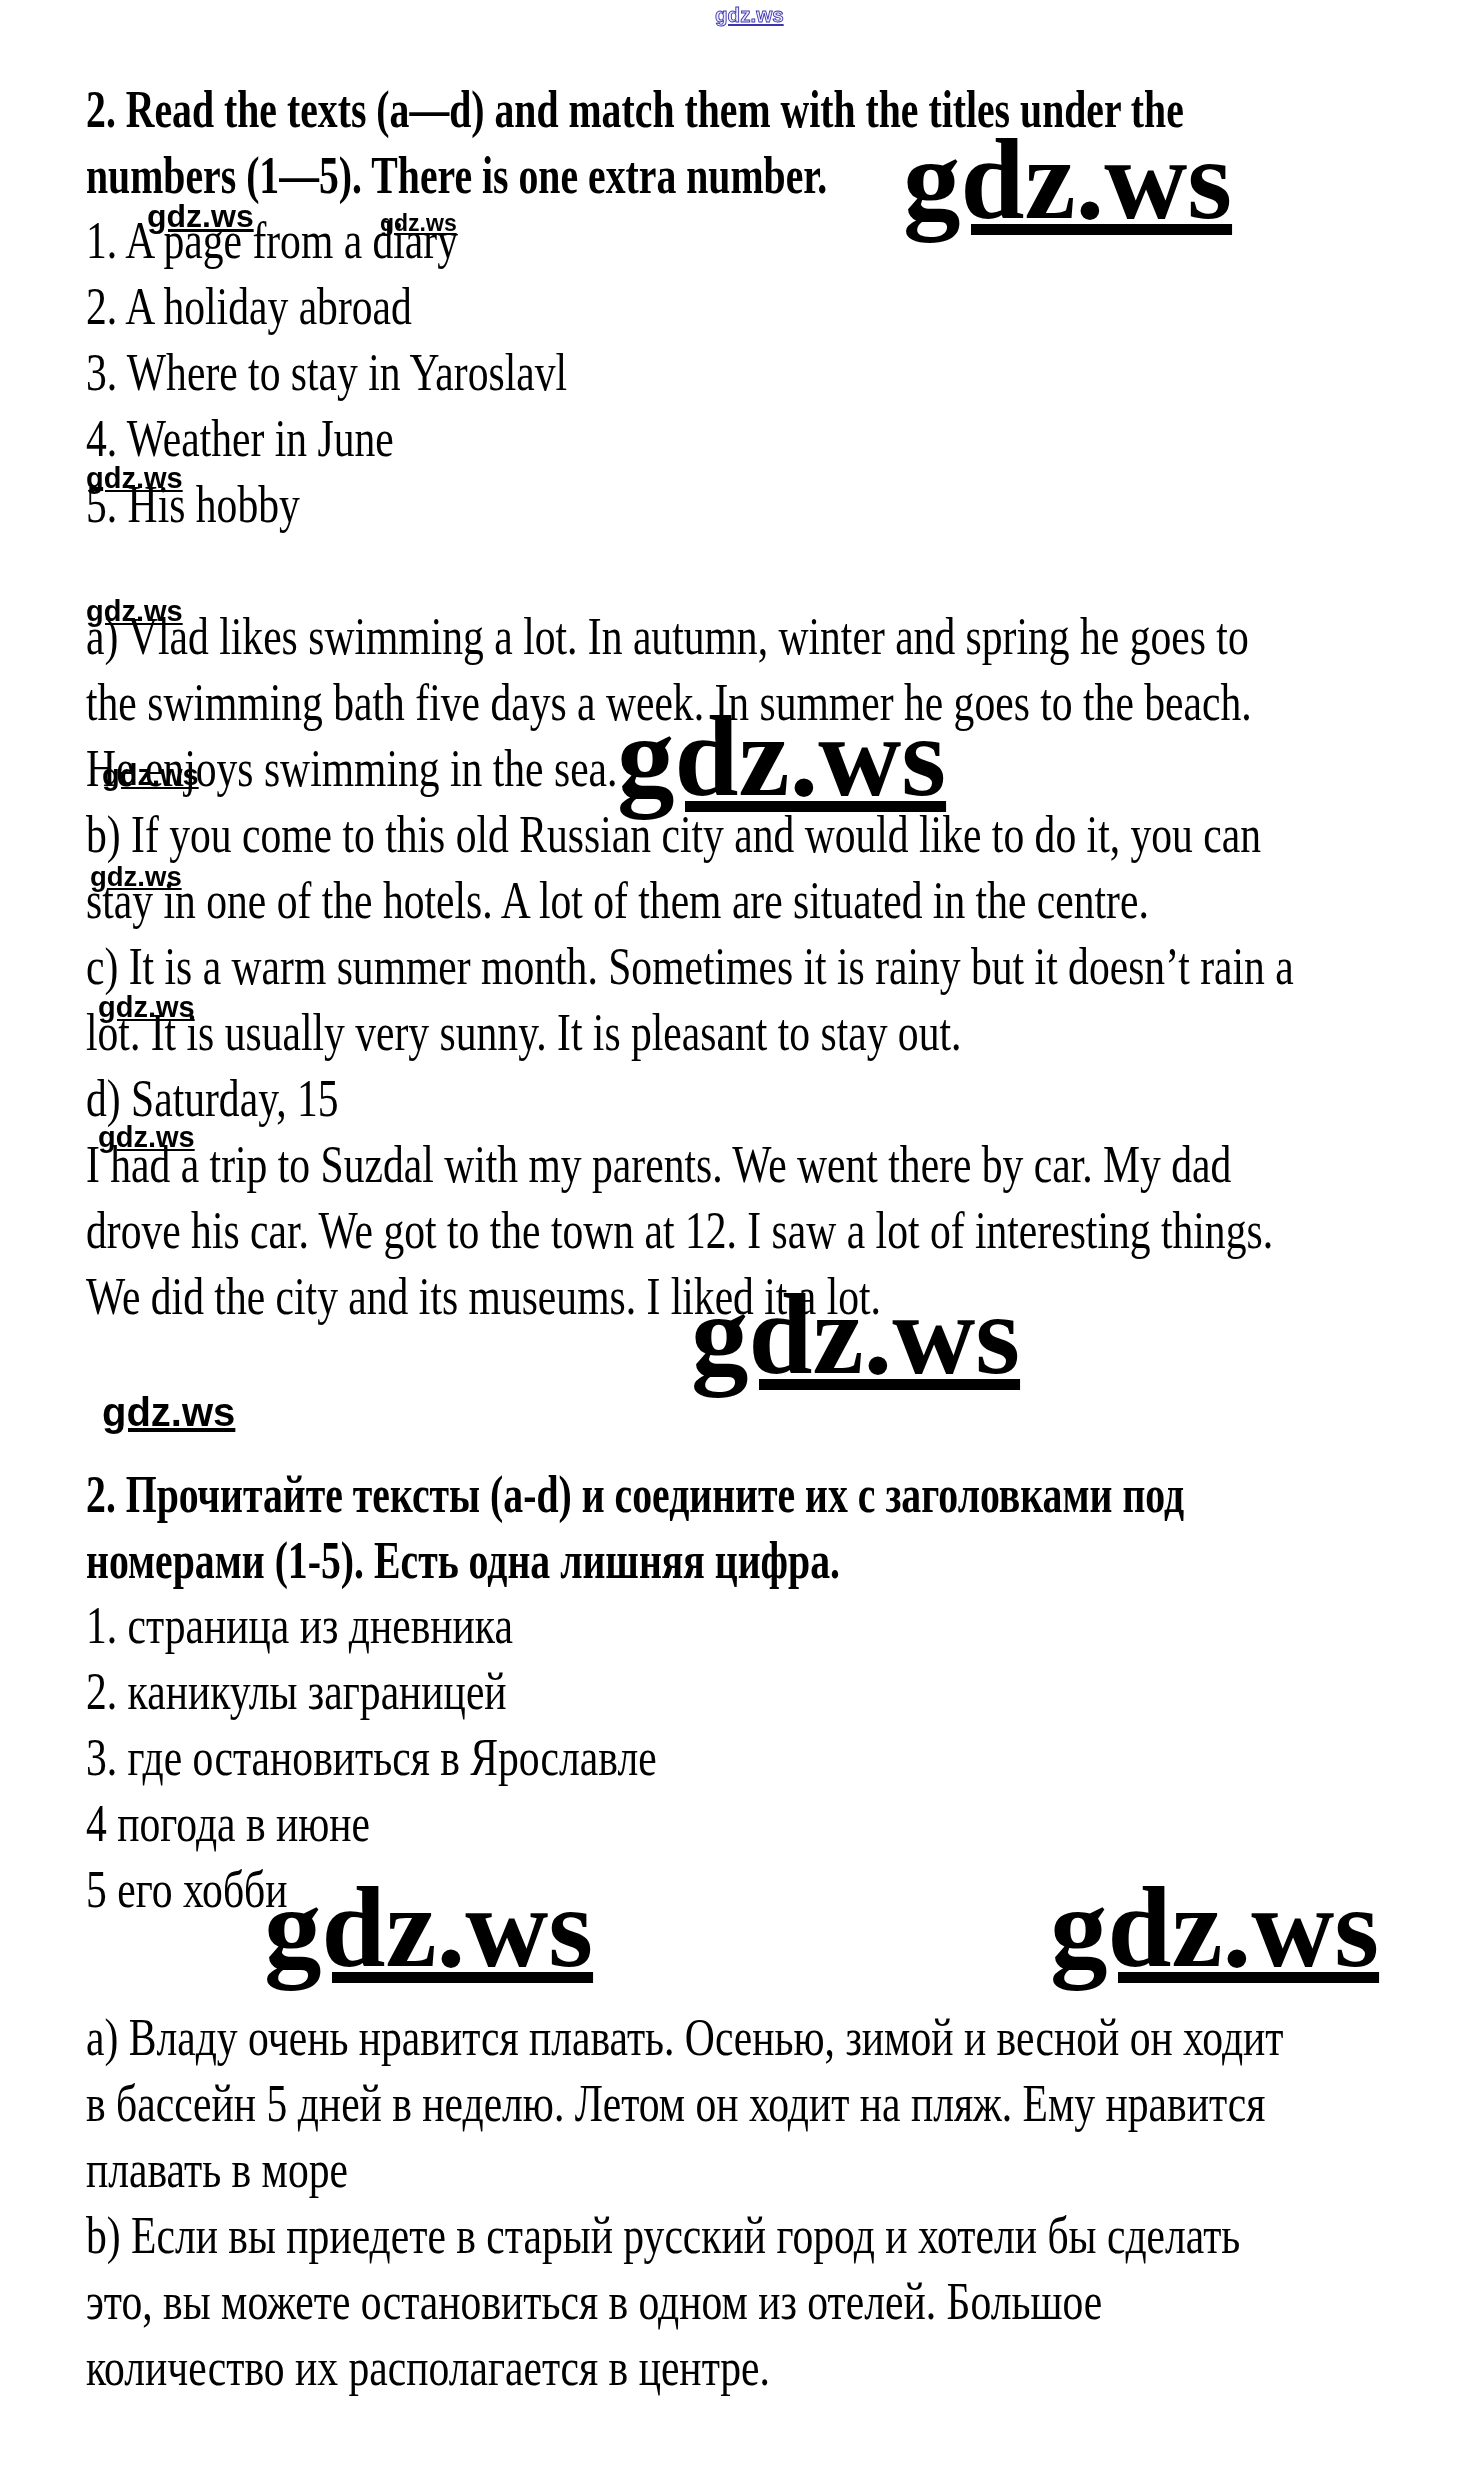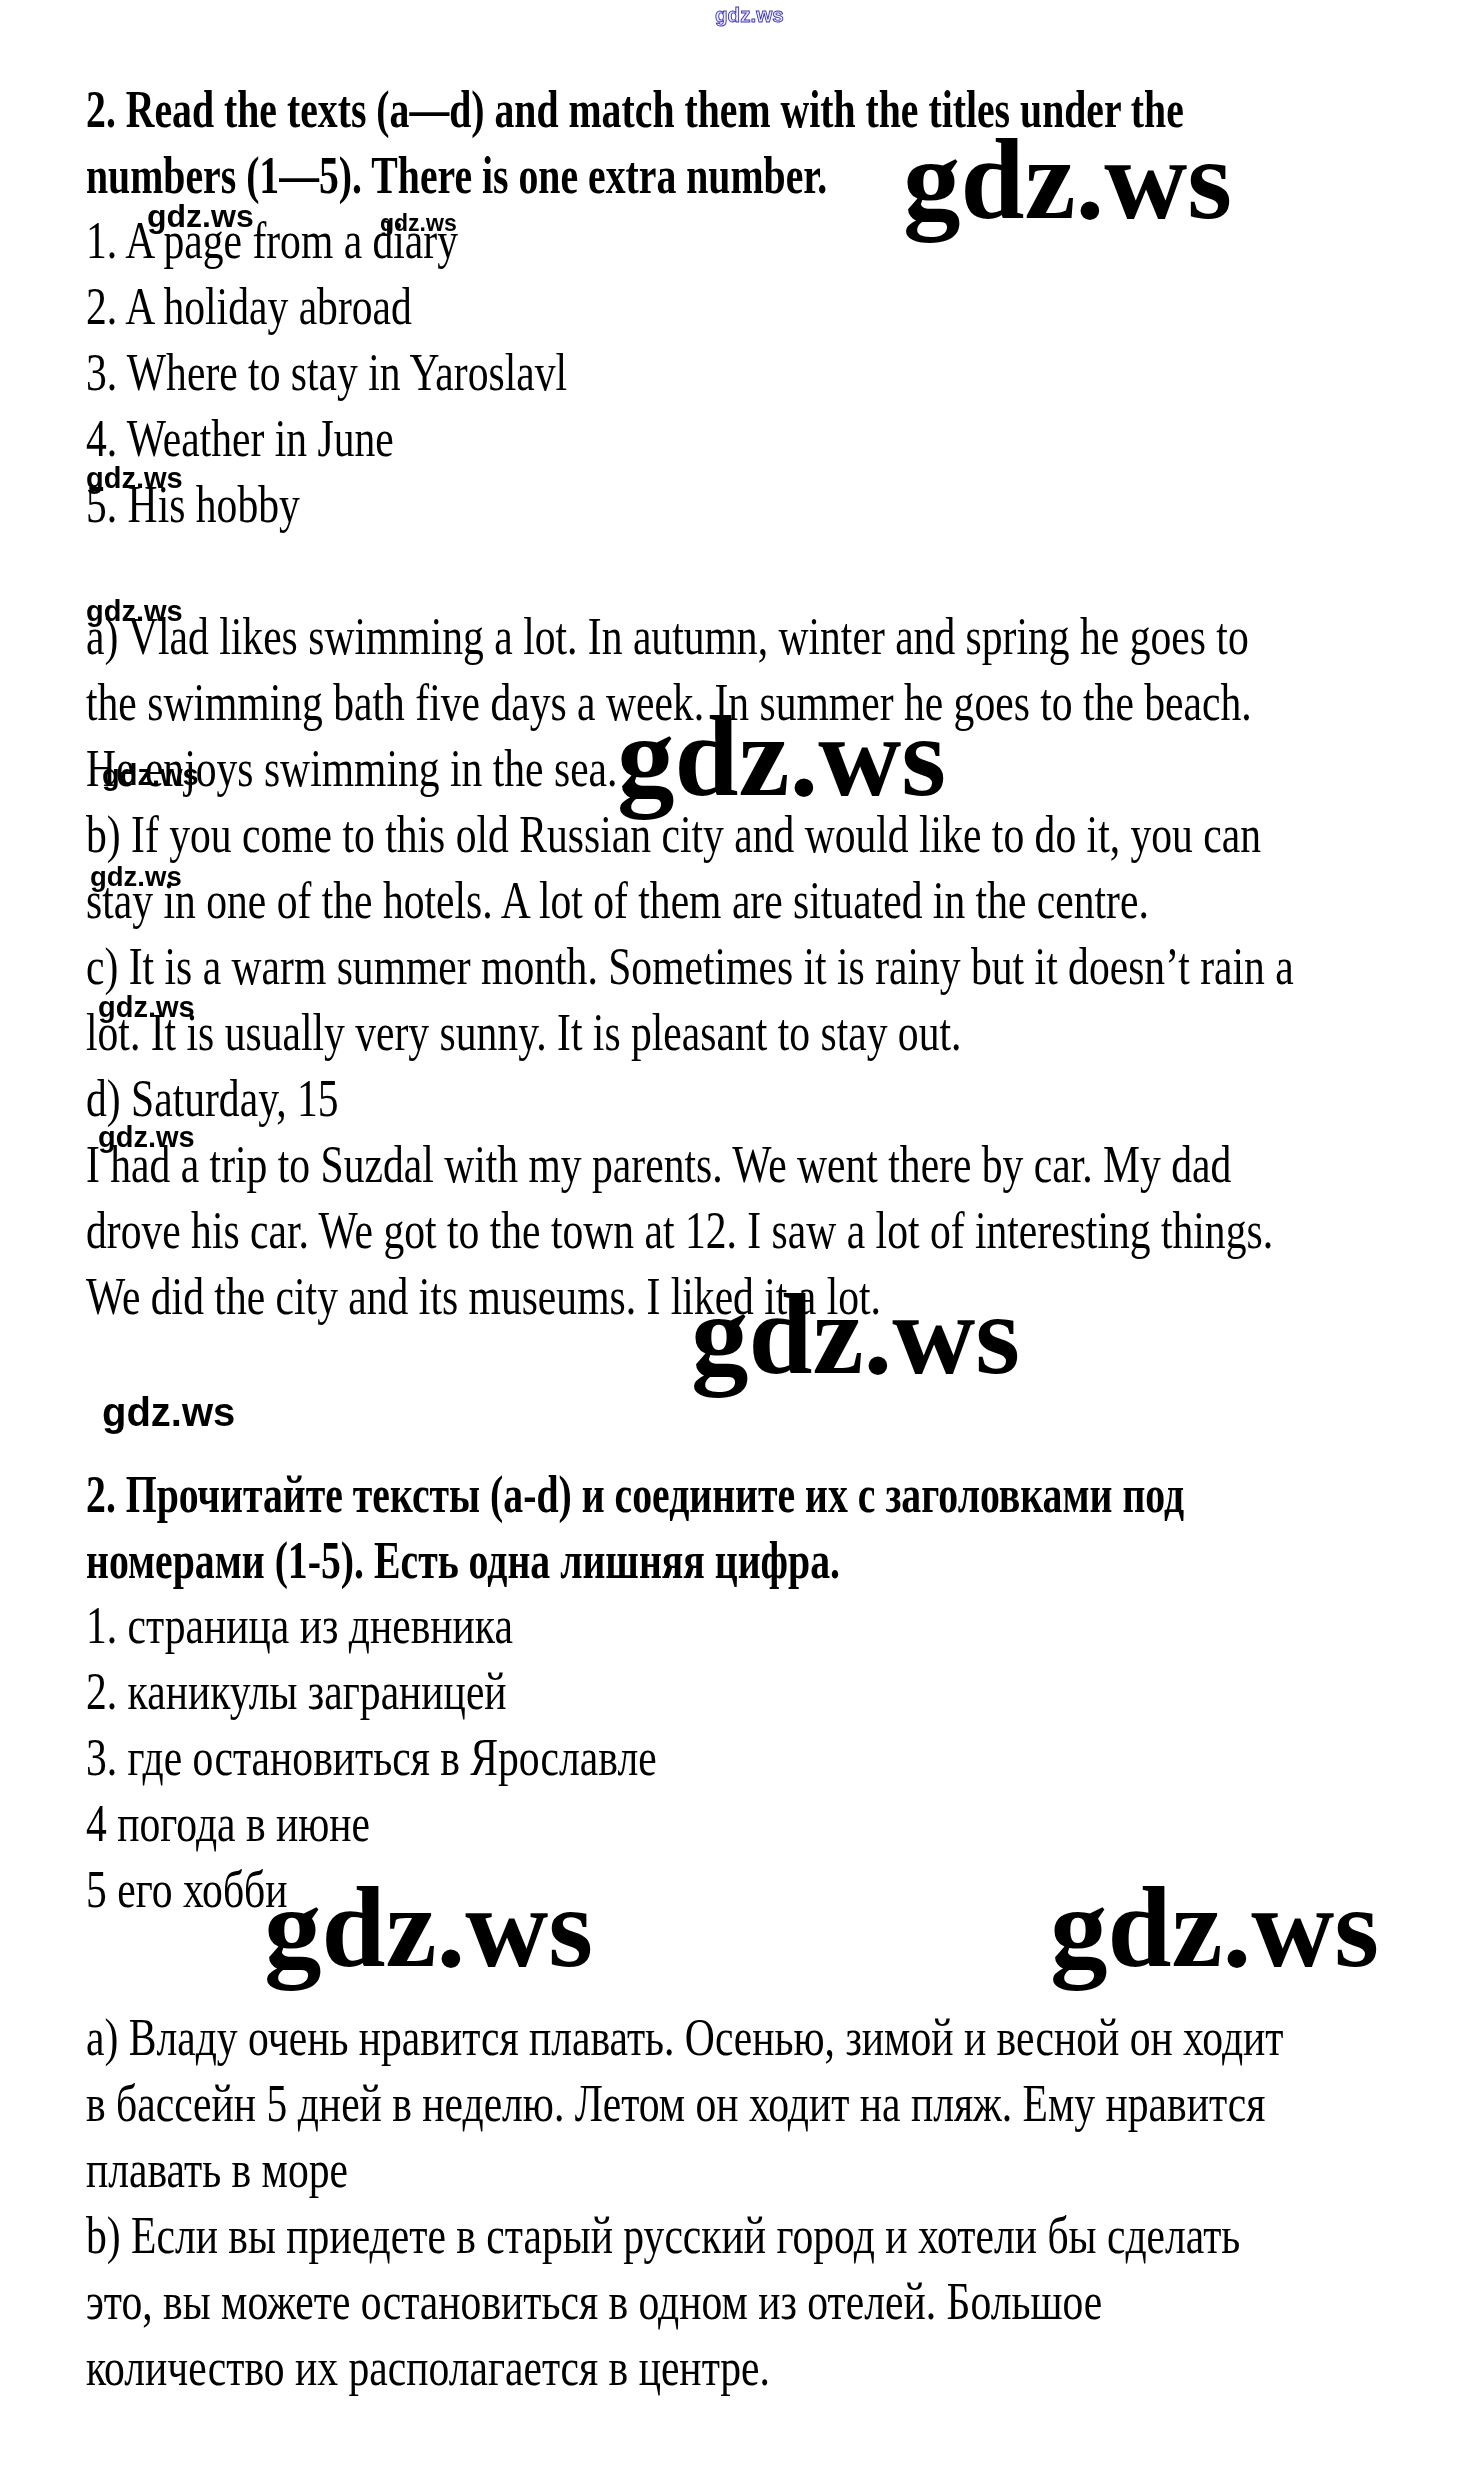--- a/index.html
+++ b/index.html
@@ -14,21 +14,21 @@
   }
   .flow{position:absolute;left:86px;top:76px;}
   .ln{height:66px;line-height:66px;white-space:nowrap;}
   .t{display:inline-block;transform:scaleX(0.80);transform-origin:0 50%;font-size:52px;}
   .bold .t{font-weight:bold;font-size:53px;transform:scaleX(0.75);}
   .mt-para{margin-top:66px;}
   .mt-section{margin-top:131px;}
   .mt-rupara{margin-top:82px;}
 
   
-  .wm{position:absolute;white-space:nowrap;line-height:1;}
+  .wm{position:absolute;white-space:nowrap;line-height:1;text-decoration:underline;}
   .wm-tiny{
     left:715px;top:4.6px;
     font-family:"Liberation Sans", sans-serif;
     font-size:20.6px;font-weight:bold;
     color:#eceaff;
     -webkit-text-stroke:0.9px #3d34ae;
   }
   .wm-sans{
     font-family:"Liberation Sans", sans-serif;
     font-weight:600;color:#000000;

